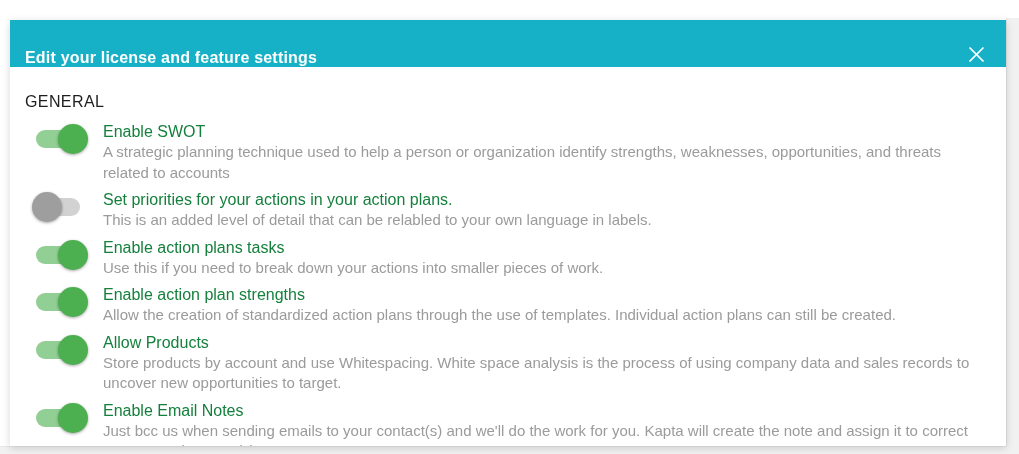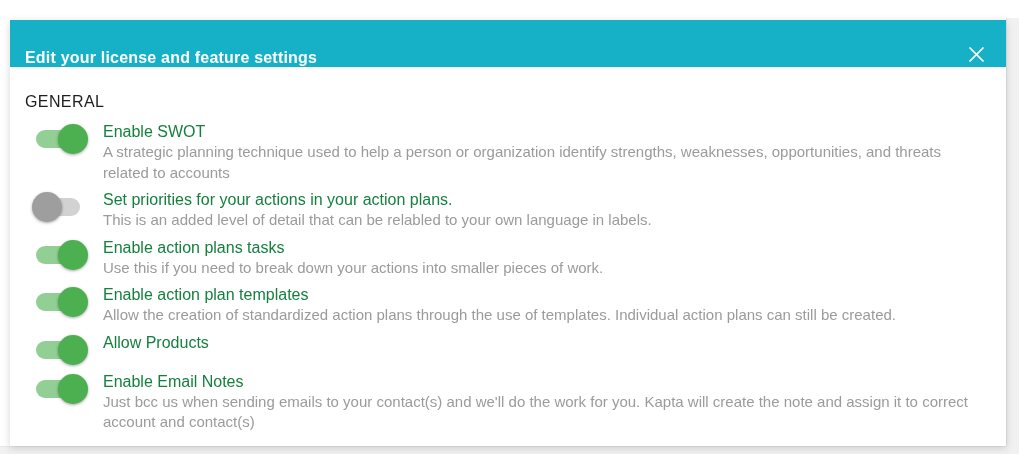--- a/index.html
+++ b/index.html
@@ -96,34 +96,35 @@
   </div>
 
   <div class="setting-row">
     <div class="toggle-col">
       <div class="switch on">
         <div class="track"></div>
         <div class="thumb"></div>
       </div>
     </div>
     <div class="text-col">
-      <div class="setting-label">Enable action plan templates</div>
+      <div class="setting-label">Enable action plan strengths</div>
       <div class="setting-desc">Allow the creation of standardized action plans through the use of templates. Individual action plans can still be created.</div>
     </div>
   </div>
 
   <div class="setting-row">
     <div class="toggle-col">
       <div class="switch on">
         <div class="track"></div>
         <div class="thumb"></div>
       </div>
     </div>
     <div class="text-col">
       <div class="setting-label">Allow Products</div>
+      <div class="setting-desc">Store products by account and use Whitespacing. White space analysis is the process of using company data and sales records to uncover new opportunities to target.</div>
     </div>
   </div>
 
   <div class="setting-row">
     <div class="toggle-col">
       <div class="switch on">
         <div class="track"></div>
         <div class="thumb"></div>
       </div>
     </div>

